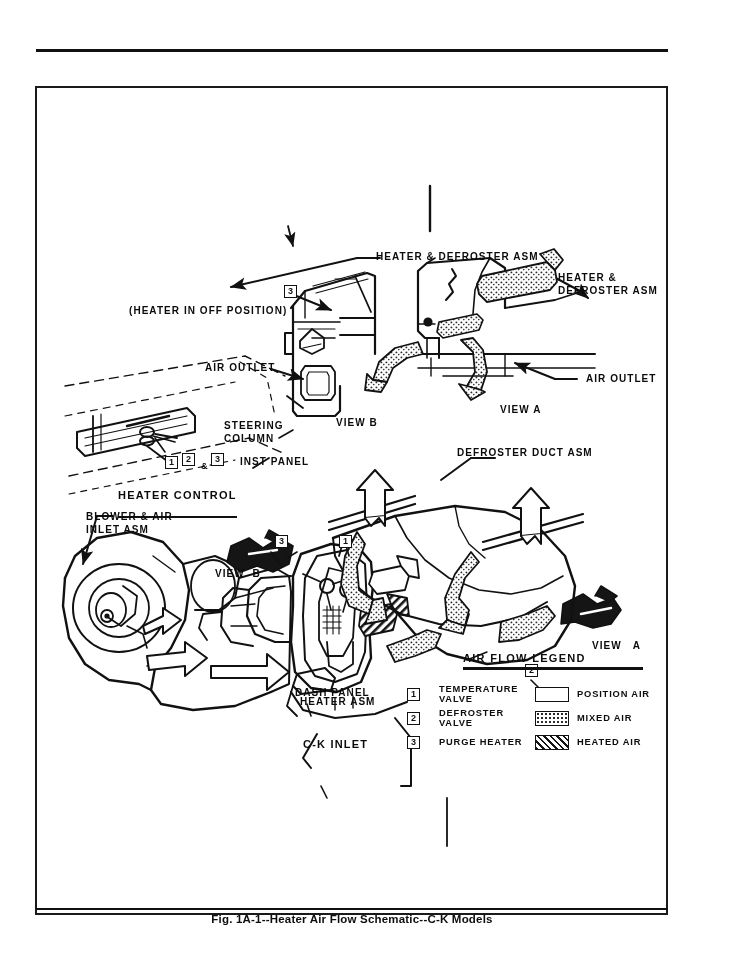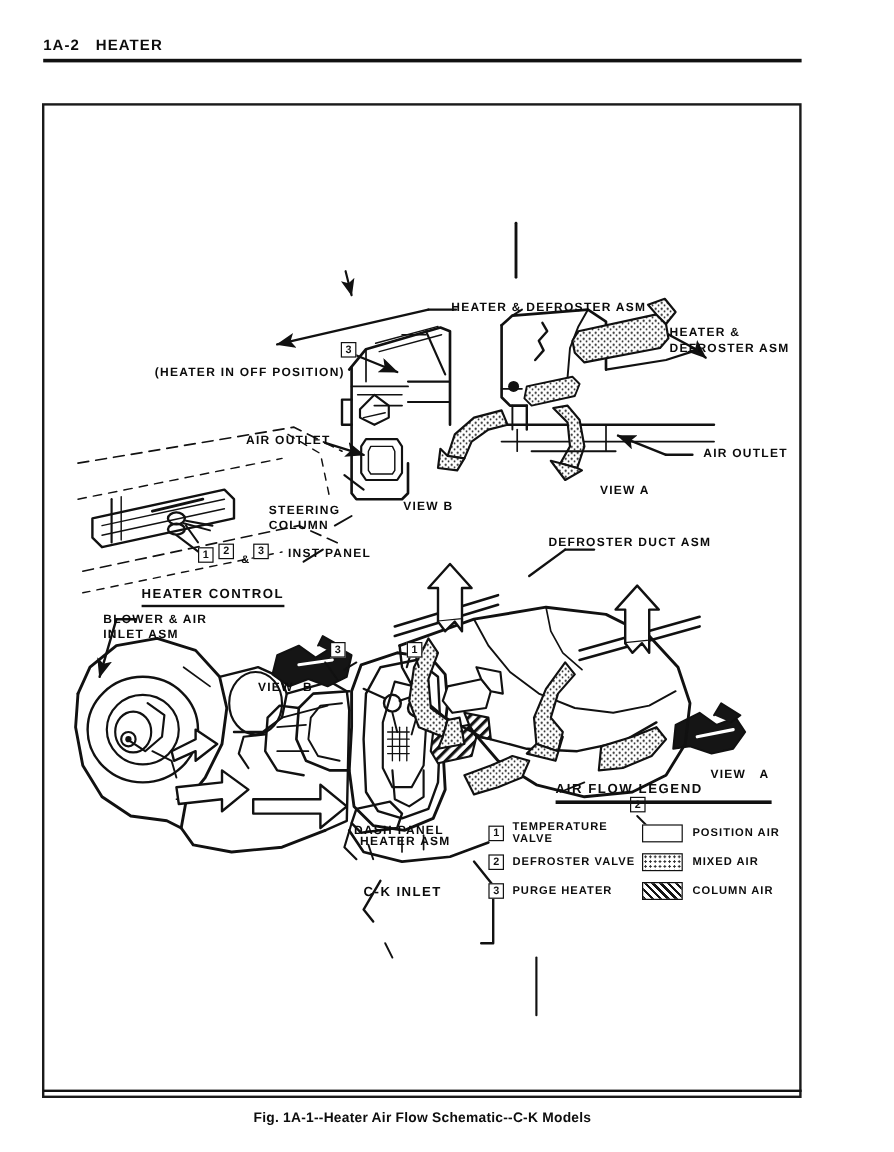--- a/index.html
+++ b/index.html
@@ -13,65 +13,64 @@
   #page-head .ph-rule{position:absolute;left:0;top:19px;width:632px;height:3px;
        background:#111;}
 
   
   #figure-frame{position:absolute;left:35px;top:86px;width:633px;height:829px;
        border:2px solid #1a1a1a;box-sizing:border-box;background:#fff;}
 
   
   #caption-block{position:absolute;left:36px;top:908px;width:632px;}
   #caption-block .cap-rule{width:632px;height:2px;background:#111;}
-  #caption-block .cap-text{margin-top:16px;text-align:center;font-size:11.5px;
+  #caption-block .cap-text{margin-top:3px;text-align:center;font-size:11.5px;
        font-weight:bold;letter-spacing:.2px;}
 
   
   .lbl{position:absolute;font-size:10px;font-weight:bold;letter-spacing:1.05px;
        white-space:pre;line-height:12.5px;color:#0b0b0b;}
   .lbl.s9{font-size:9.2px;letter-spacing:.95px;}
   .lbl.s11{font-size:11px;letter-spacing:1.2px;}
-  .lbl.ul{border-bottom:2.5px solid #111;padding-bottom:2px;}
+  .lbl.ul{border-bottom:2.5px solid #111;padding-bottom:14px;}
 
   
   .numbox{position:absolute;width:13px;height:13px;border:1.6px solid #111;
        box-sizing:border-box;font-size:9px;font-weight:bold;line-height:10px;
        text-align:center;background:#fff;color:#111;}
 
   
   #legend{position:absolute;left:407px;top:652px;width:250px;}
   #legend .lg-title{font-size:11px;font-weight:bold;letter-spacing:1.3px;
        text-align:left;width:180px;margin-left:56px;}
   #legend .lg-rule{width:180px;height:2.5px;background:#111;margin:3px 0 0 56px;}
   .lg-grid{position:absolute;left:0;top:30px;width:250px;}
   .lg-row{display:flex;align-items:center;height:24px;}
   .lg-left{display:flex;align-items:center;width:128px;}
   .lg-left .numbox{position:static;margin-right:7px;flex:0 0 13px;}
-  .lg-left .lgtxt{font-size:9.3px;font-weight:bold;letter-spacing:.85px;}
+  .lg-left .lgtxt{font-size:9.3px;font-weight:bold;letter-spacing:.85px;margin-left:12px;}
   .lg-right{display:flex;align-items:center;}
   .swatch{width:34px;height:15px;border:1.6px solid #111;box-sizing:border-box;
        margin-right:8px;flex:0 0 34px;}
   .sw-outside{background:#fff;}
   .sw-mixed{background:#fff;
      background-image:radial-gradient(#2a2a2a 38%,transparent 40%);
      background-size:4px 4px;}
   .sw-heated{background:#fff;
      background-image:repeating-linear-gradient(45deg,#151515 0 2px,#fff 2px 4.6px);}
   .lg-right .lgtxt{font-size:9.3px;font-weight:bold;letter-spacing:.85px;}
 
   
   #art{position:absolute;left:35px;top:86px;width:633px;height:829px;}
   #art svg{display:block;}
 </style>
 </head>
 <body>
 
 <div id="page-head">
-  <div class="ph-text">1A-2   HEATER</div>
   <div class="ph-rule"></div>
 </div>
 
 <div id="figure-frame"></div>
 
 <div id="art">
 <svg width="633" height="829" viewBox="0 0 633 829" xmlns="http://www.w3.org/2000/svg">
   <defs>
     <pattern id="pMixed" width="5" height="5" patternUnits="userSpaceOnUse">
       <rect width="5" height="5" fill="#fff"></rect>
@@ -373,21 +372,21 @@
       </div>
     </div>
 
     <div class="lg-row">
       <div class="lg-left">
         <span class="numbox">3</span>
         <span class="lgtxt">PURGE HEATER</span>
       </div>
       <div class="lg-right">
         <span class="swatch sw-heated"></span>
-        <span class="lgtxt">COLUMN AIR</span>
+        <span class="lgtxt">HEATED AIR</span>
       </div>
     </div>
 
   </div>
 </div>
 
 <div id="caption-block">
   <div class="cap-rule"></div>
   <div class="cap-text">Fig. 1A-1--Heater Air Flow Schematic--C-K Models</div>
 </div>

